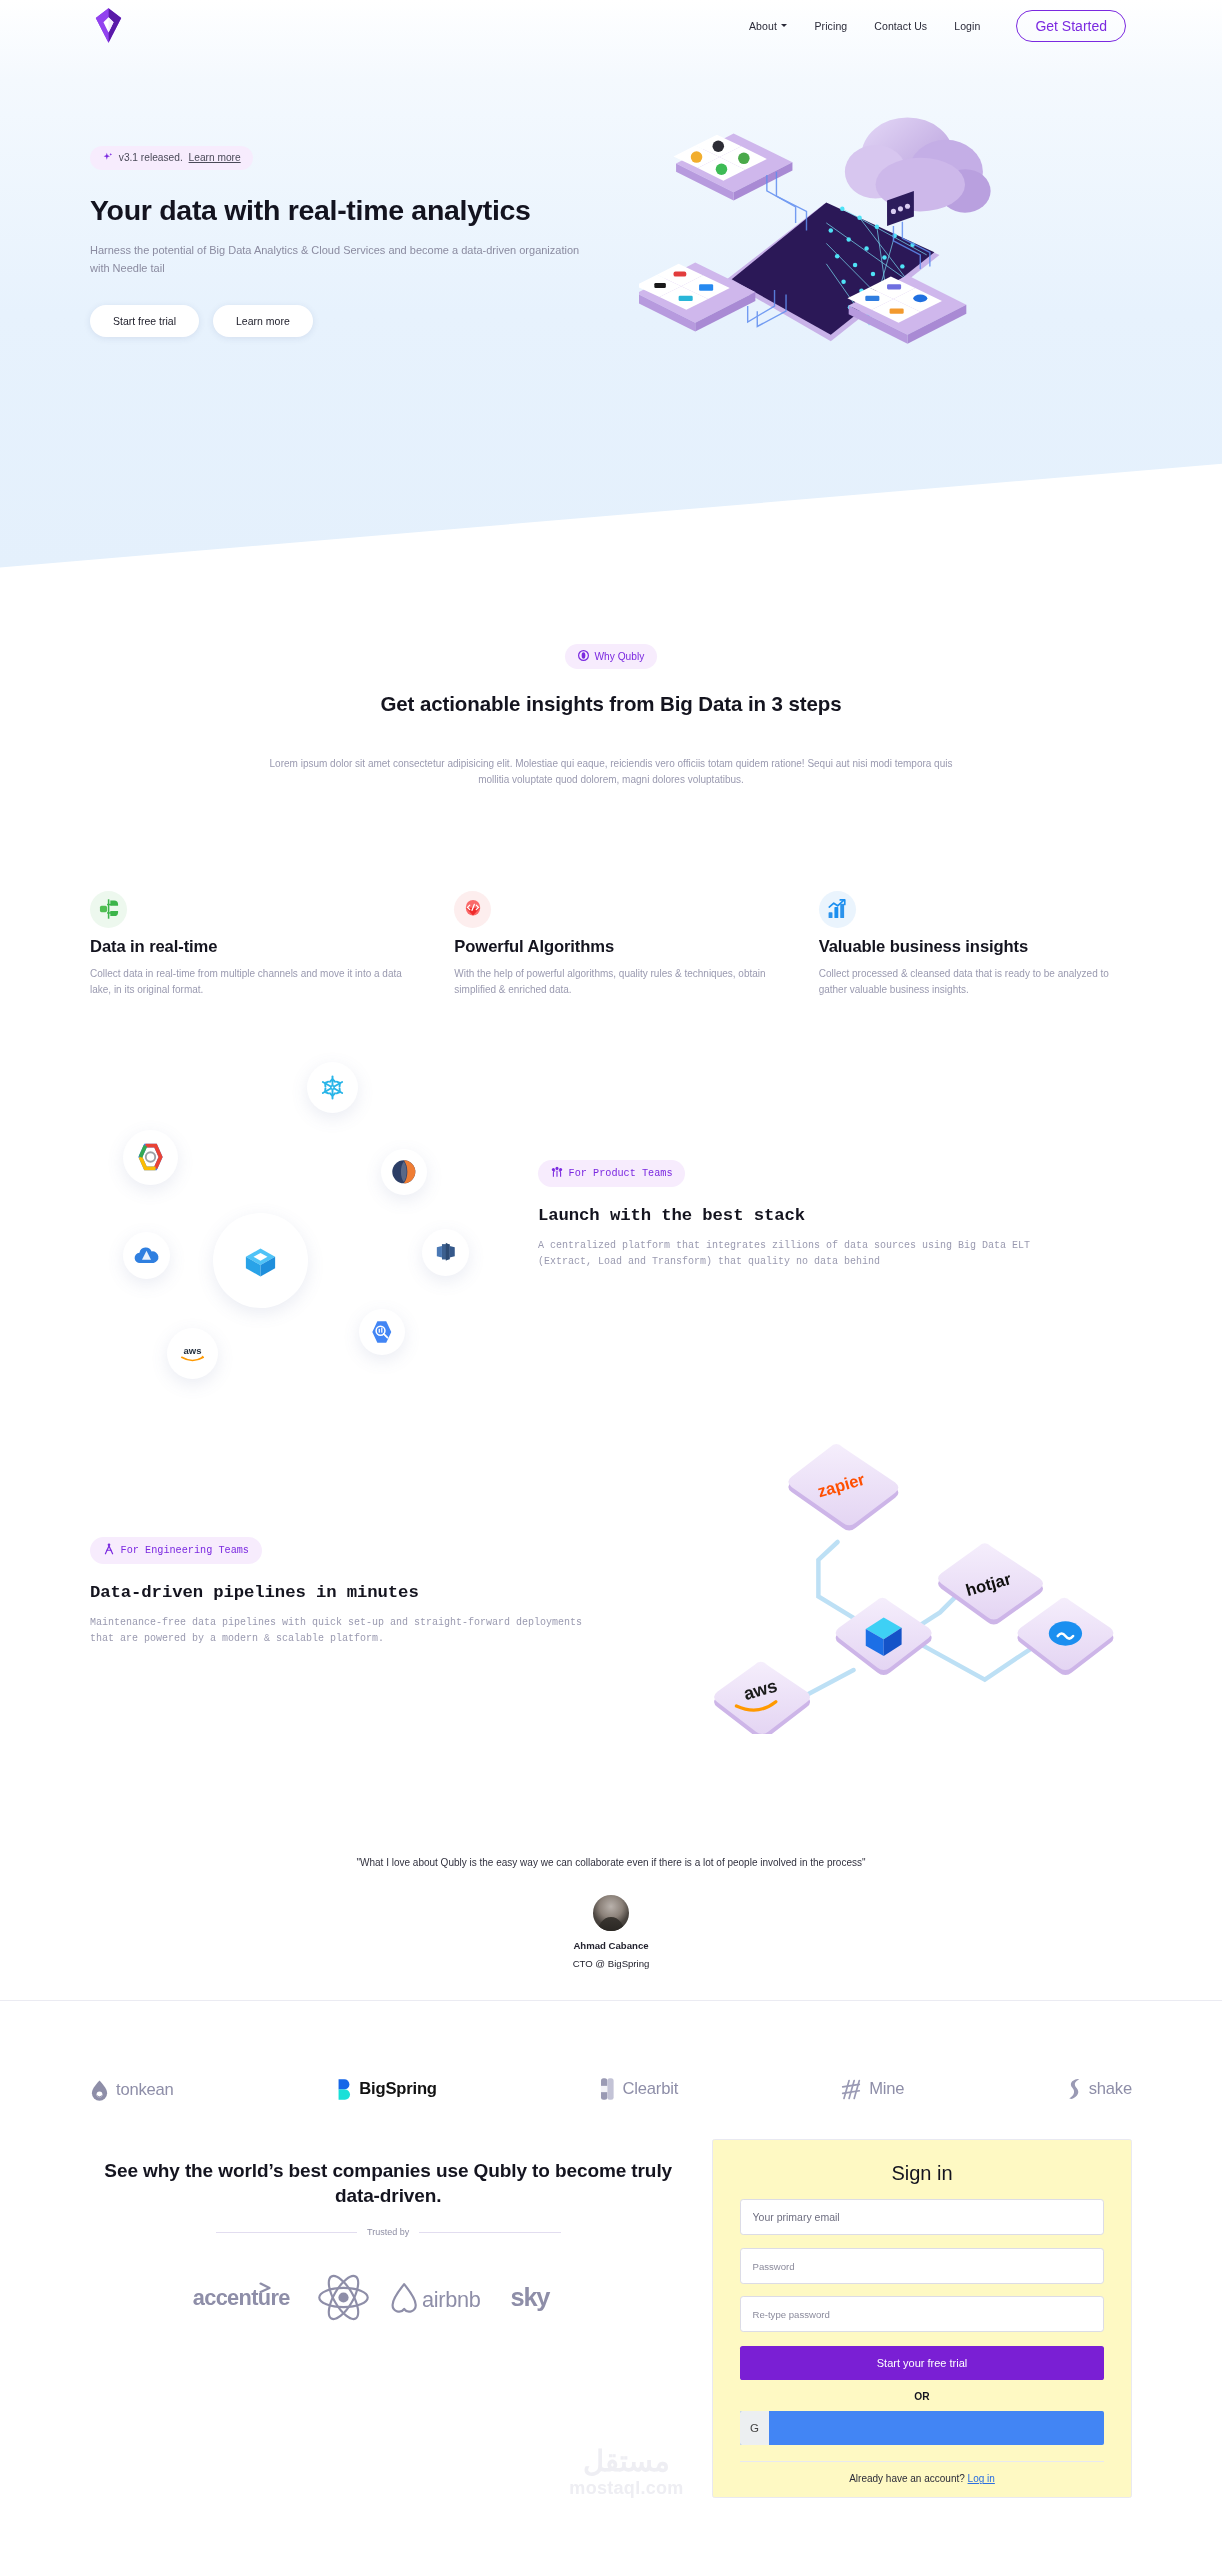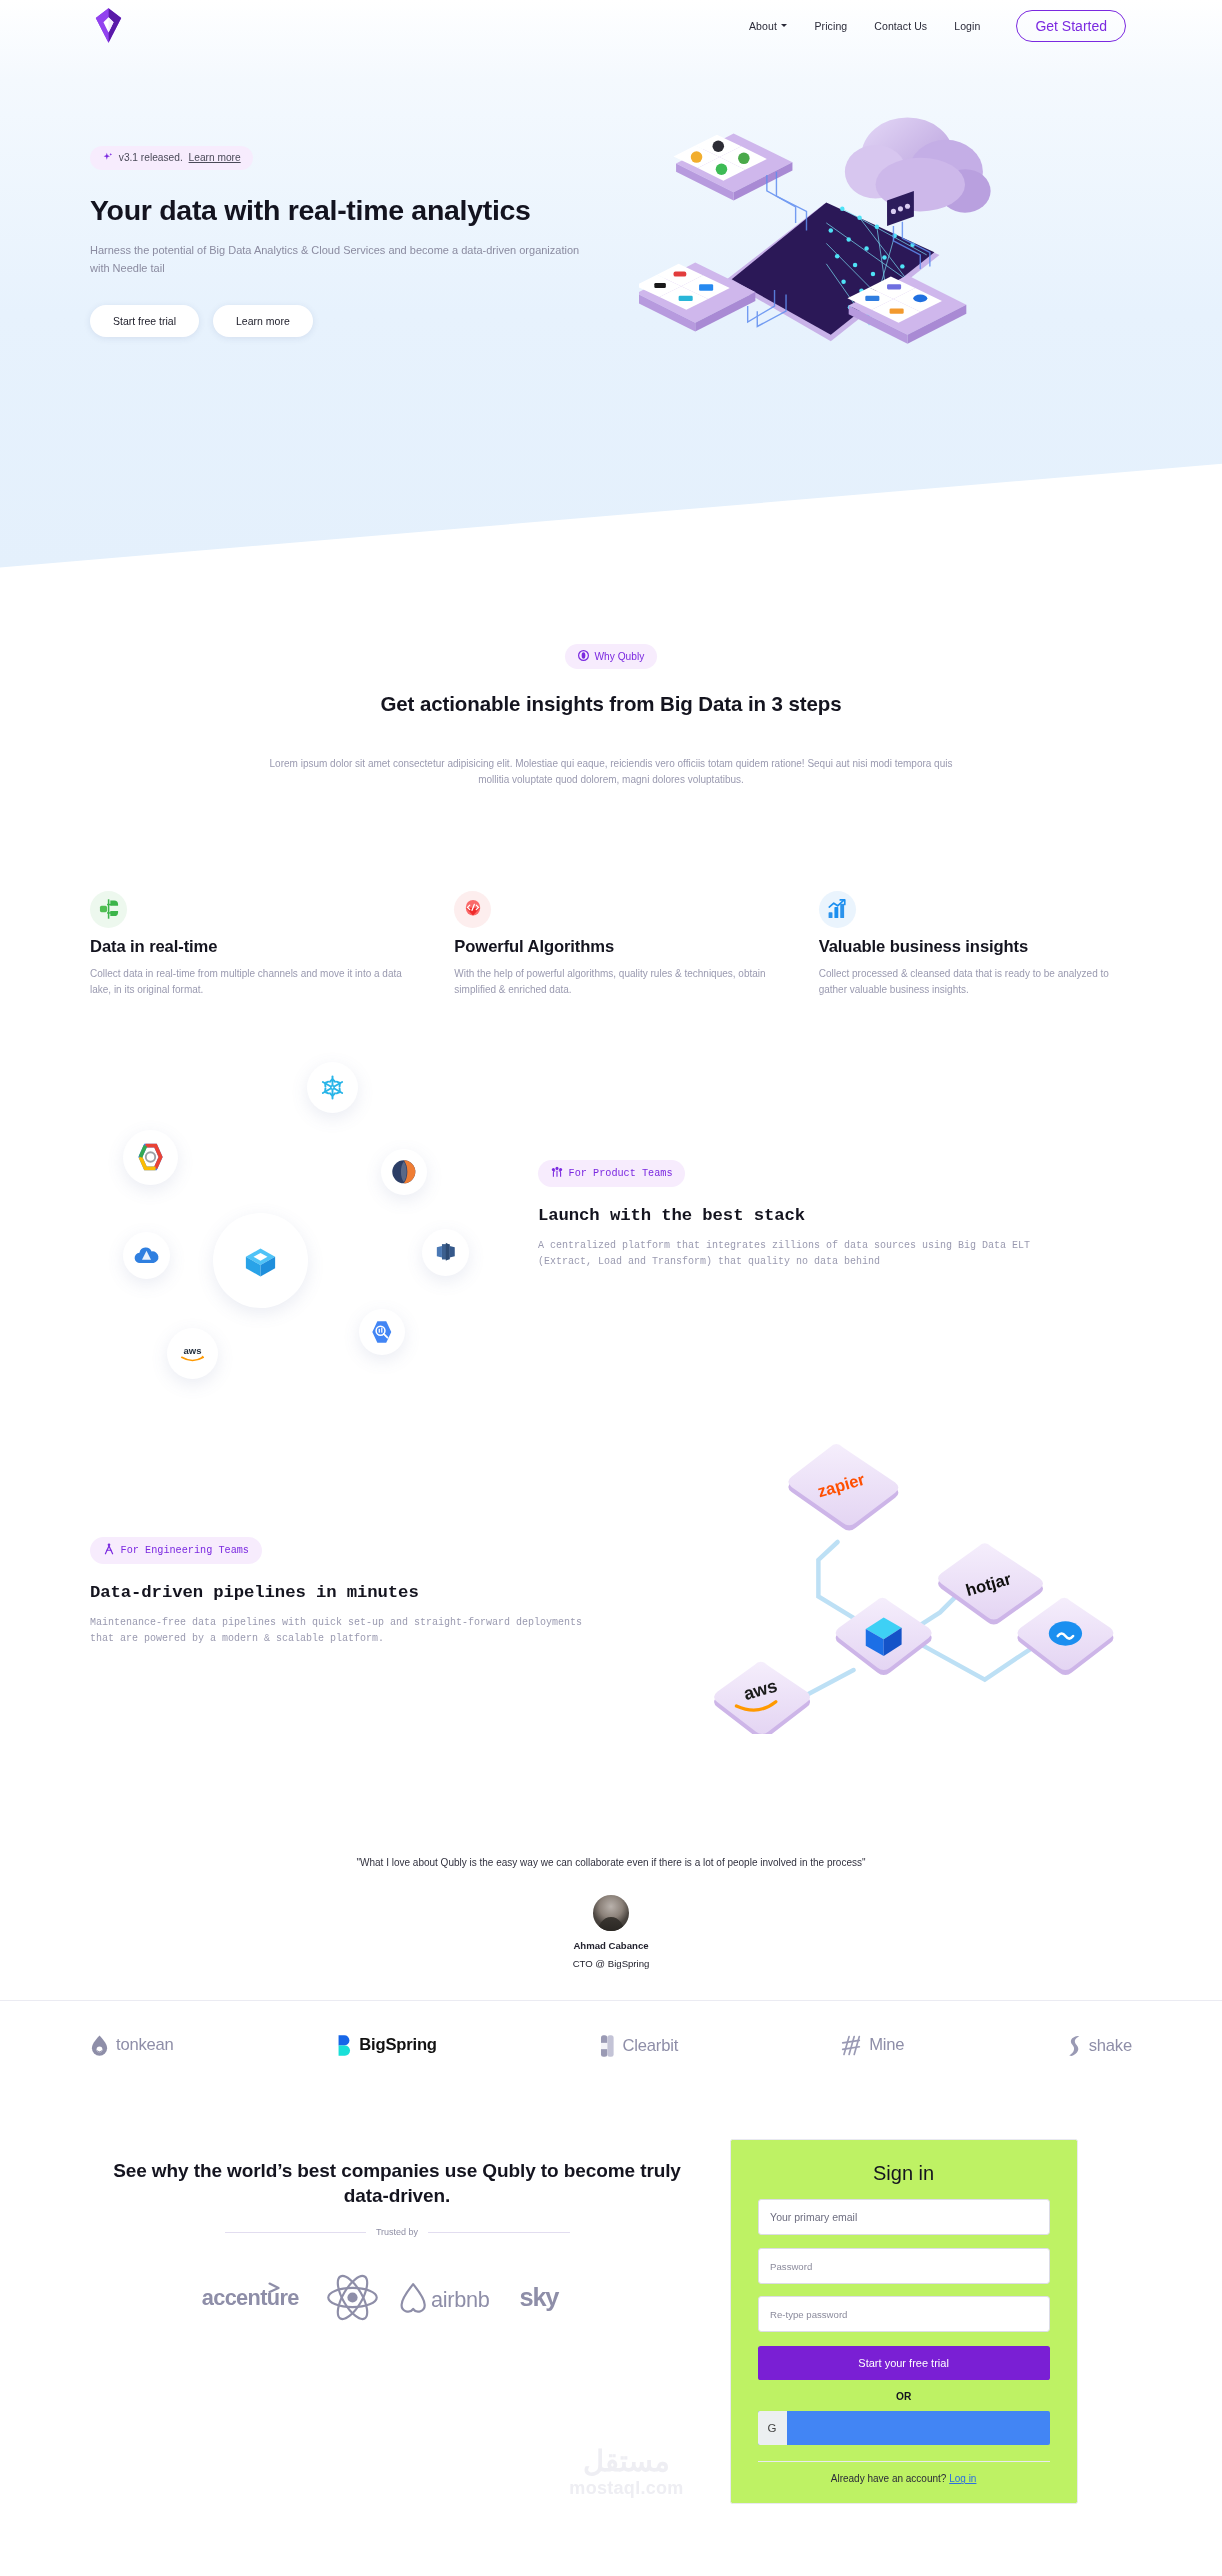--- a/index.html
+++ b/index.html
@@ -243,21 +243,21 @@
   }
   .testi-name { margin-top: 9.6px; font-size: 9.6px; font-weight: 700; color: #22222e; }
   .testi-role { margin-top: 6.4px; font-size: 9.6px; color: #22222e; }
 
   
   .partners {
     margin-top: 31px;
     border-top: 0.6px solid #ebebf2;
     padding: 33px 90px 0;
     display: flex;
-    align-items: flex-start;
+    align-items: flex-end;
     justify-content: space-between;
     height: 101px;
   }
   .partner {
     display: flex;
     align-items: center;
     gap: 7px;
     color: #8e8ea8;
   }
   .partner-name { font-size: 16.6px; letter-spacing: -0.2px; }
@@ -295,25 +295,25 @@
     width: 396px;
     display: grid;
     grid-template-columns: 1fr 1fr 1fr 1fr;
     row-gap: 61px;
     justify-items: center;
     align-items: center;
     color: #8e8ea8;
   }
 
   .signin-card {
-    width: 348px;
+    width: 420px;
     border: 0.6px solid #e9e9f1;
     border-radius: 2.6px;
-    background: #bef264;
-    padding: 22px 27px 19px;
+    background: #fef9c3;
+    padding: 22px 27px 13px;
     flex: 0 0 auto;
   }
   .signin-title {
     text-align: center;
     font-size: 20px;
     font-weight: 400;
     color: #14141f;
     margin-bottom: 14px;
   }
   .field {

